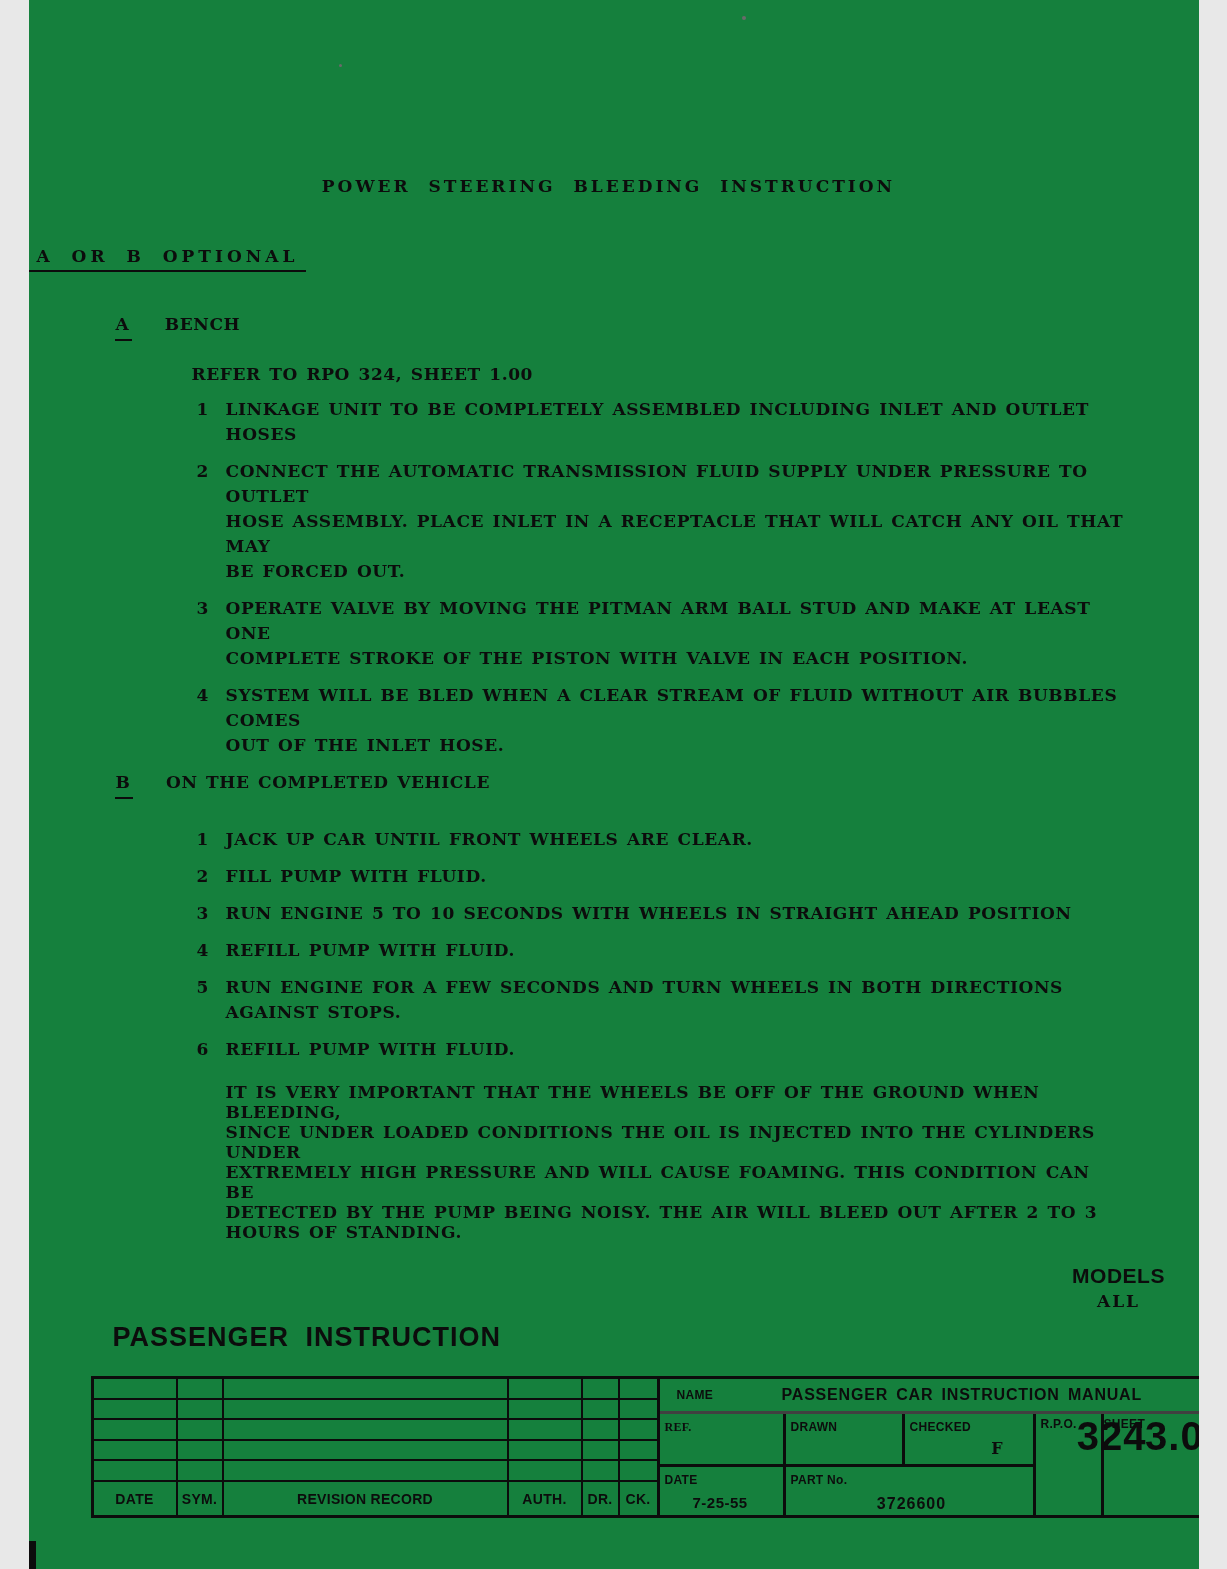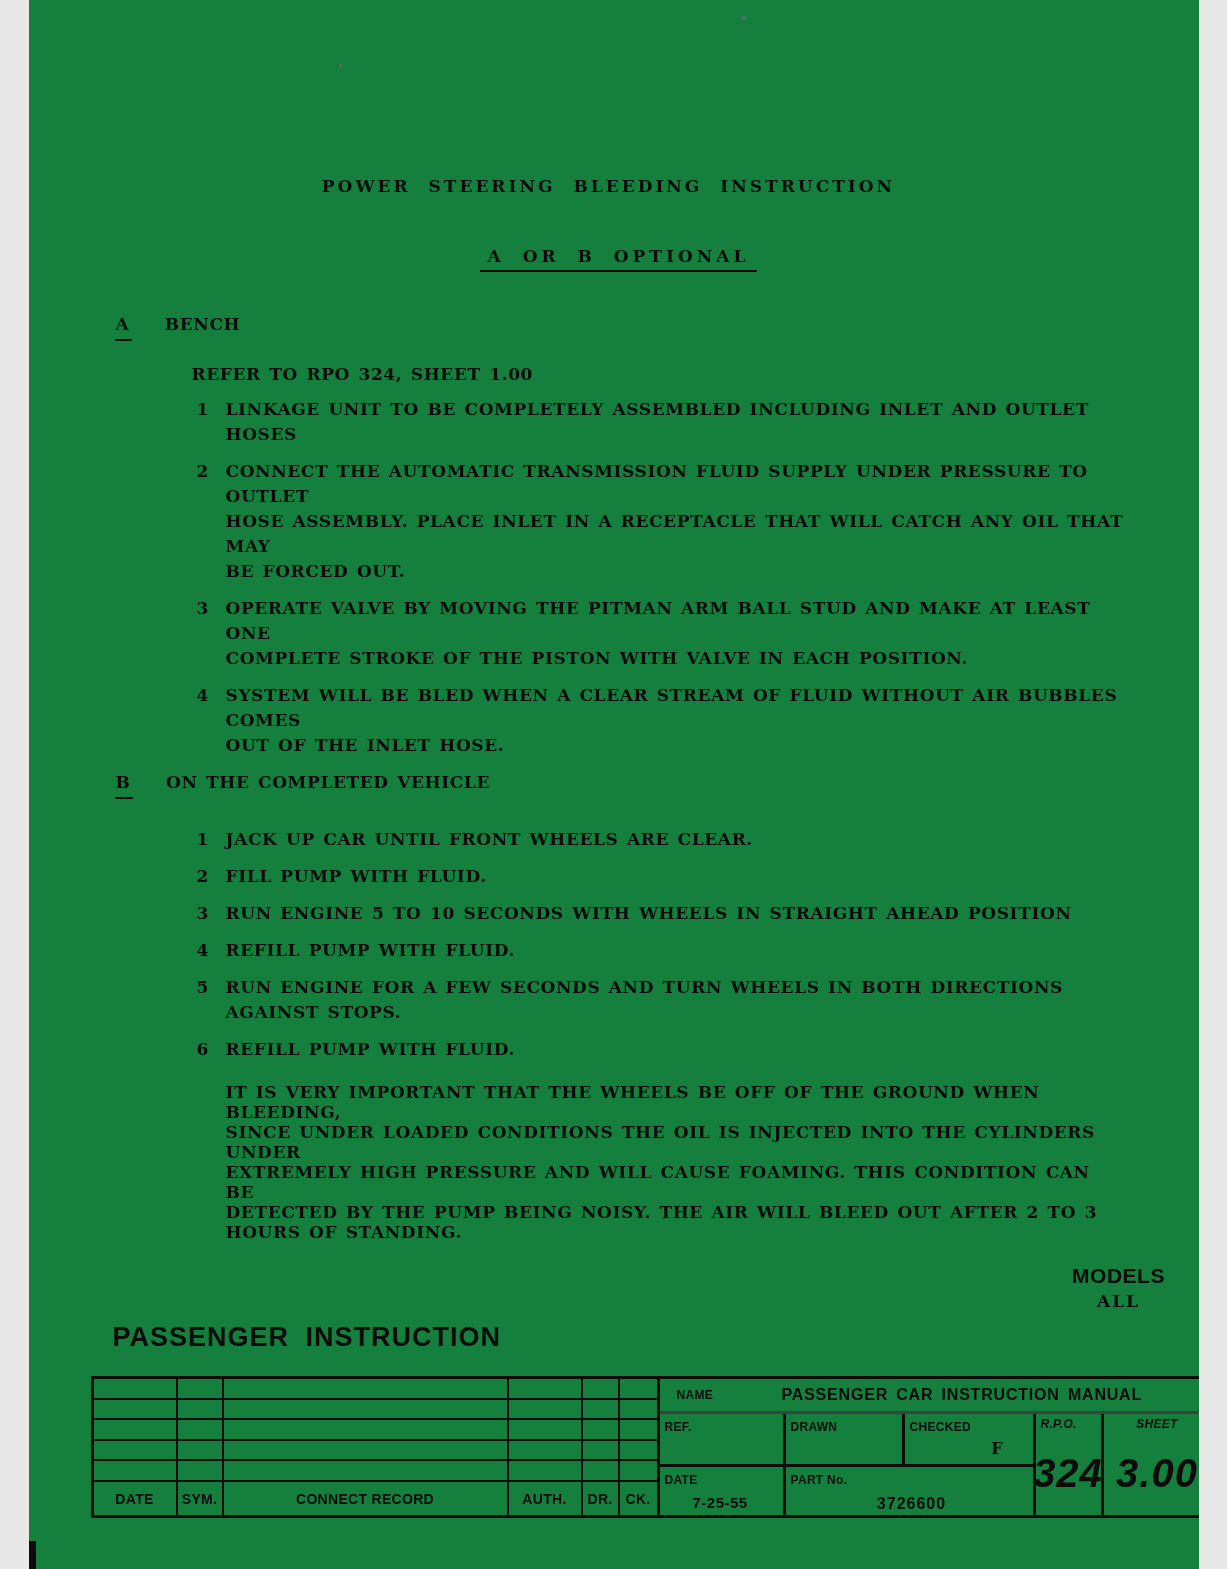--- a/index.html
+++ b/index.html
@@ -14,21 +14,21 @@
     overflow:hidden;
   }
   
   .doc-title {
     position:absolute; top:176px; left:0; width:1160px;
     text-align:center;
     font-size:17px; letter-spacing:3px; word-spacing:9px;
   }
   .subtitle-wrap {
     position:absolute; top:246px; left:0; width:1180px;
-    text-align:center;
+    text-align:left;
   }
   .subtitle {
     display:inline-block;
     font-size:17px; letter-spacing:4px; word-spacing:8px;
     border-bottom:2px solid #0c0c0c;
     padding:0 8px 4px 8px;
   }
   
   .body-flow {
     position:absolute; top:312px; left:86px; width:1020px;
@@ -105,37 +105,36 @@
   .tb-label { font-size:12px; letter-spacing:0.3px; }
   .tb-name-value {
     flex:1; text-align:center;
     font-size:16px; letter-spacing:0.8px; word-spacing:3px;
   }
   .tb-lower { flex:1; display:flex; }
   .tb-lower-left { flex:1; display:flex; flex-direction:column; }
   .tb-row-a { flex:none; height:50px; display:flex; border-bottom:3px solid #0c0c0c; }
   .tb-row-b { flex:1; display:flex; }
   .cell { position:relative; box-sizing:border-box; padding:3px 0 0 5px; }
-  .cell-ref   { flex:none; width:126px; border-right:3px solid #0c0c0c; }
+  .cell-ref   { flex:none; width:126px; border-right:3px solid #0c0c0c;font-family:Liberation Serif, serif; }
   .cell-drawn { flex:none; width:119px; border-right:3px solid #0c0c0c; }
   .cell-checked { flex:1; }
   .cell-date  { flex:none; width:126px; border-right:3px solid #0c0c0c; }
   .cell-part  { flex:1; }
   .checked-value {
     position:absolute; right:30px; bottom:6px;
     font-family:"DejaVu Serif", serif; font-size:16px;
   }
   .date-value { margin:6px 0 0 28px; font-size:15px; letter-spacing:0.5px; }
   .part-value { text-align:center; margin-top:7px; font-size:16px; letter-spacing:1px; }
   .tall-col {
-    flex:none; display:flex; flex-direction:column;
+    flex:none; display:flex; flex-direction:row;
     border-left:3px solid #0c0c0c;
     box-sizing:border-box;
-    align-items:center;
-    font-style:italic;
+    align-items:flex-start;
   }
   .col-rpo { width:68px; }
   .col-sheet { width:110px; }
   .tall-col .tb-label { align-self:stretch; padding:3px 0 0 5px; }
   .col-sheet .tb-label { text-align:center; padding-left:0; }
   .big-num {
     flex:1; display:flex; align-items:center; justify-content:center;
     font-size:40px; letter-spacing:1px;
   }
   
@@ -257,21 +256,21 @@
       <div class="rt-cell"></div>
       <div class="rt-cell last-col"></div>
       <div class="rt-cell"></div>
       <div class="rt-cell"></div>
       <div class="rt-cell"></div>
       <div class="rt-cell"></div>
       <div class="rt-cell"></div>
       <div class="rt-cell last-col"></div>
       <div class="rt-cell hdr">DATE</div>
       <div class="rt-cell hdr">SYM.</div>
-      <div class="rt-cell hdr">CONNECT RECORD</div>
+      <div class="rt-cell hdr">REVISION RECORD</div>
       <div class="rt-cell hdr">AUTH.</div>
       <div class="rt-cell hdr">DR.</div>
       <div class="rt-cell hdr last-col">CK.</div>
     </div>
 
     <div class="tb-right">
       <div class="tb-name-row">
         <span class="tb-label">NAME</span>
         <span class="tb-name-value">PASSENGER CAR INSTRUCTION MANUAL</span>
       </div>

